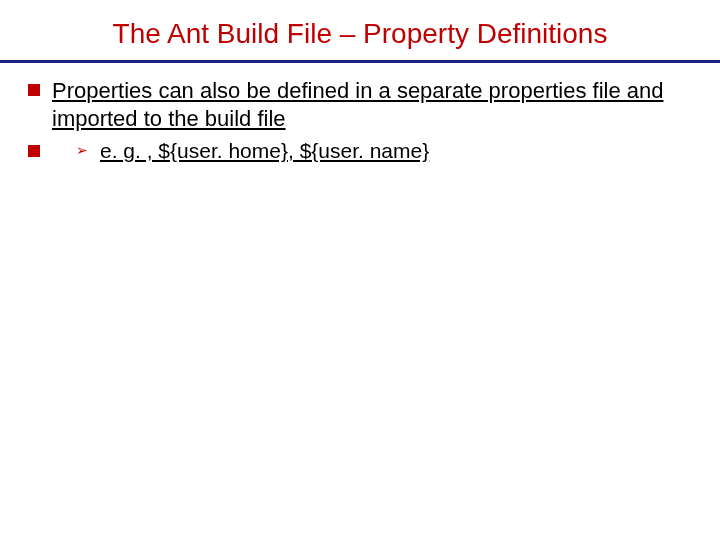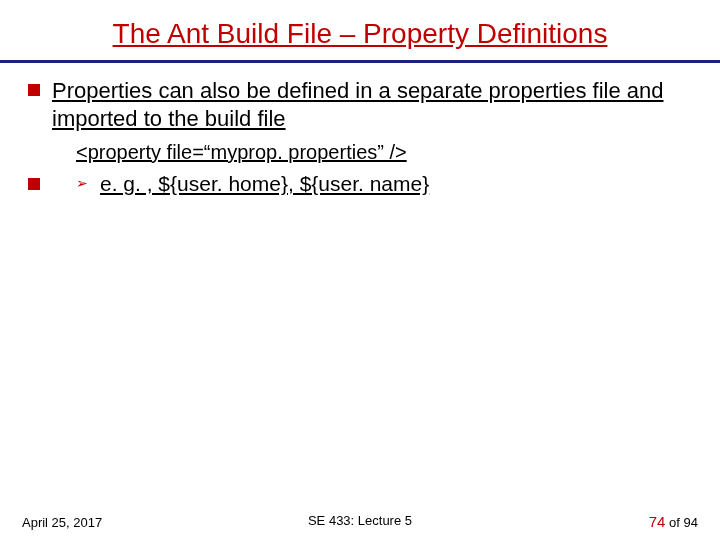--- a/index.html
+++ b/index.html
@@ -15,21 +15,20 @@
     height: 540px;
     position: relative;
     padding: 12px 28px 0 28px;
   }
   .title {
     font-size: 28px;
     color: #c00000;
     font-weight: 400;
     text-align: center;
     padding: 6px 0 10px 0;
-    text-decoration: underline;
   }
   .rule {
     height: 3px;
     background: #1a237e;
     margin: 0 -28px 14px -28px;
   }
   .body {
     font-size: 22px;
     line-height: 1.25;
     color: #000;
@@ -96,38 +95,28 @@
   <div class="title">The Ant Build File – Property Definitions</div>
   <div class="rule"></div>
 
   <div class="body">
 
     <div class="bullet1">
       <span class="sq"></span>
       <span>Properties can also be defined in a separate properties file and imported to the build file</span>
     </div>
 
-    <div class="sub1">
-      <span>&lt;property file=“myprop. properties” /&gt;</span>
-    </div>
 
 
 
     <div class="bullet1" style="margin-top:6px;">
       <span class="sq"></span>
     </div>
 
     <div class="sub2">
       <span class="chev">➢</span>
       <span>e. g. , ${user. home}, ${user. name}</span>
     </div>
 
   </div>
 
-  <div class="footer">
-    <span>April 25, 2017</span>
-    <span class="center">SE 433: Lecture 5</span>
-    <span class="right">
-      <span class="pg">74</span><span> of 94</span>
-    </span>
-  </div>
 
 </div>
 
 </body></html>

